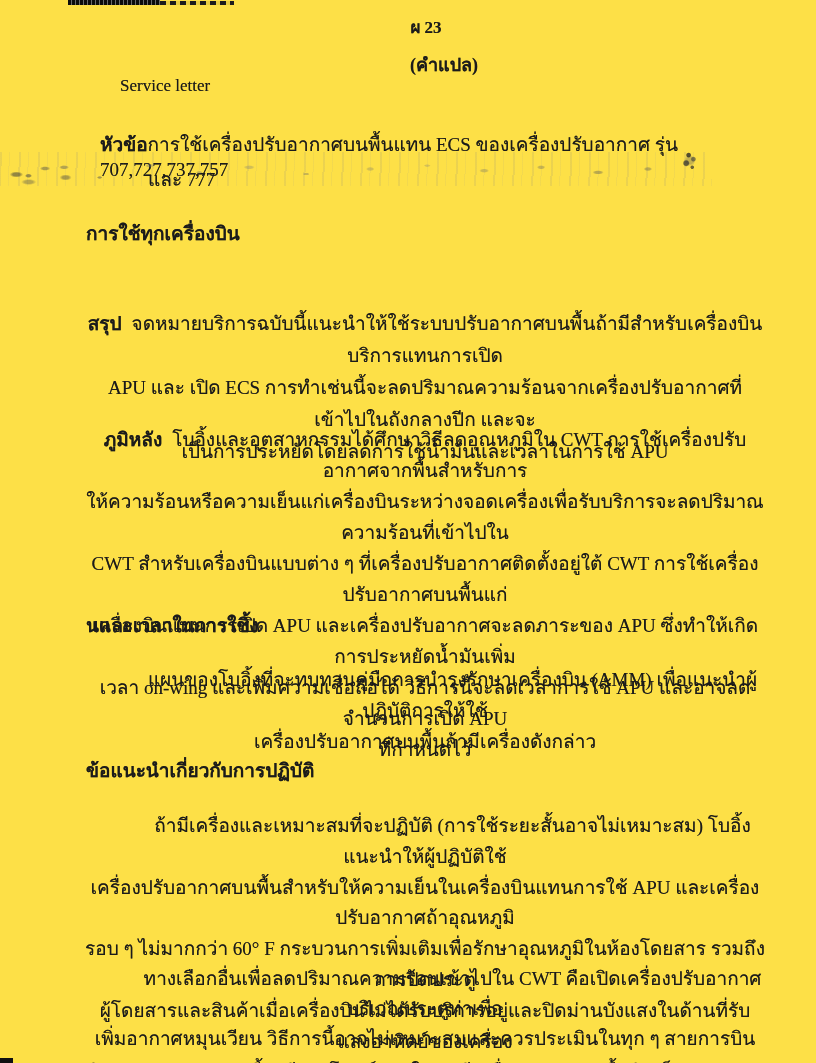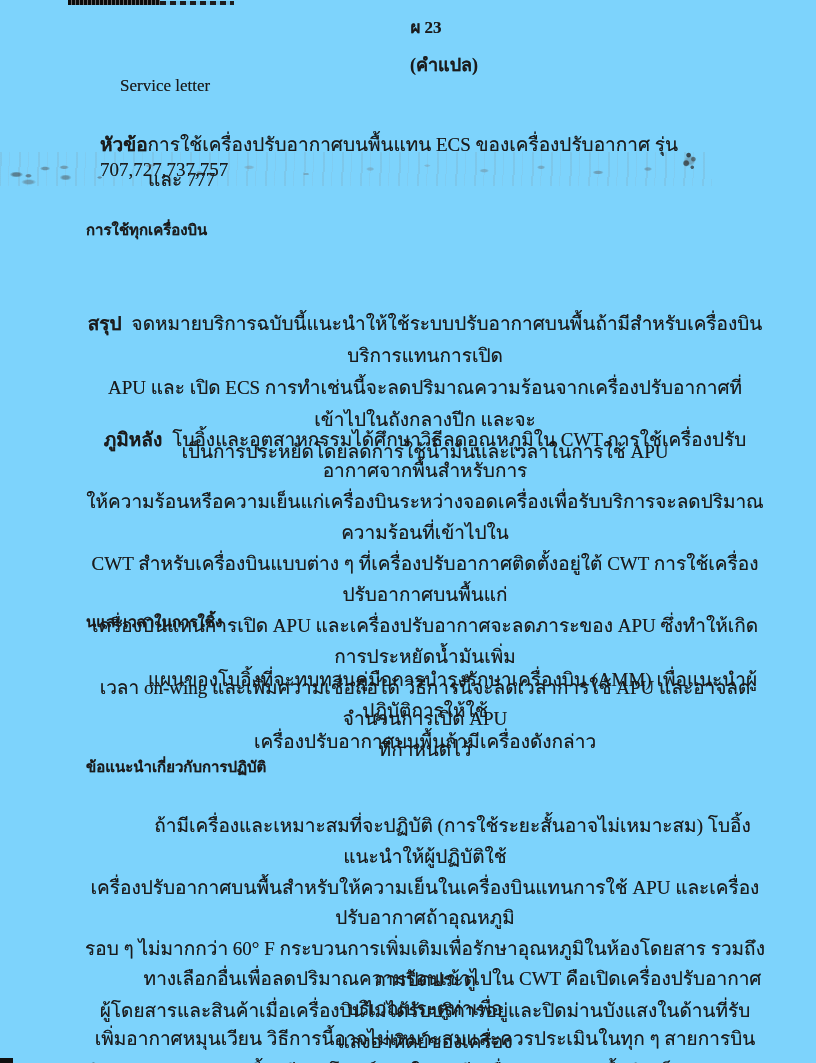--- a/index.html
+++ b/index.html
@@ -1,21 +1,21 @@
 <!DOCTYPE html>
 <html><head>
 <meta charset="utf-8">
 <style>
   * { margin: 0; padding: 0; box-sizing: border-box; }
   html, body { background: #e9e8e6; }
   .page {
     position: relative;
     width: 816px;
     height: 1063px;
-    background: #7dd3fc;
+    background: #fde047;
     font-family: "Liberation Serif", "DejaVu Serif", serif;
     color: #1b1b1b;
     overflow: hidden;
     text-shadow: 0 0 0.5px rgba(20,20,20,0.55);
   }
   .abs { position: absolute; }
 
   
   .top-rule { top: 0; left: 68px; height: 6px; display: flex; align-items: flex-start; }
   .top-rule .seg1 {
@@ -28,21 +28,21 @@
   }
 
   .page-number { top: 13px; left: 18px; width: 816px; text-align: center; font-weight: bold; font-size: 17px; }
   .translation-label { top: 50px; left: 36px; width: 816px; text-align: center; font-weight: bold; font-size: 18px; }
   .doc-type { top: 76px; left: 120px; font-weight: normal; font-size: 17px; }
 
   .topic-line { top: 129px; left: 100px; width: 680px; font-size: 19px; }
   .topic-line .lead { font-weight: bold; }
   .topic-continuation { top: 164px; left: 148px; font-size: 19px; }
 
-  .heading { font-weight: bold; font-size: 15px; }
+  .heading { font-weight: bold; font-size: 19px; }
   .h-all-aircraft { top: 218px; left: 86px; }
   .h-boeing-action { top: 610px; left: 86px; }
   .h-recommendation { top: 755px; left: 86px; }
 
   .para {
     left: 85px; width: 680px;
     font-size: 19px;
     white-space: pre-line;
     text-align: center;
   }

